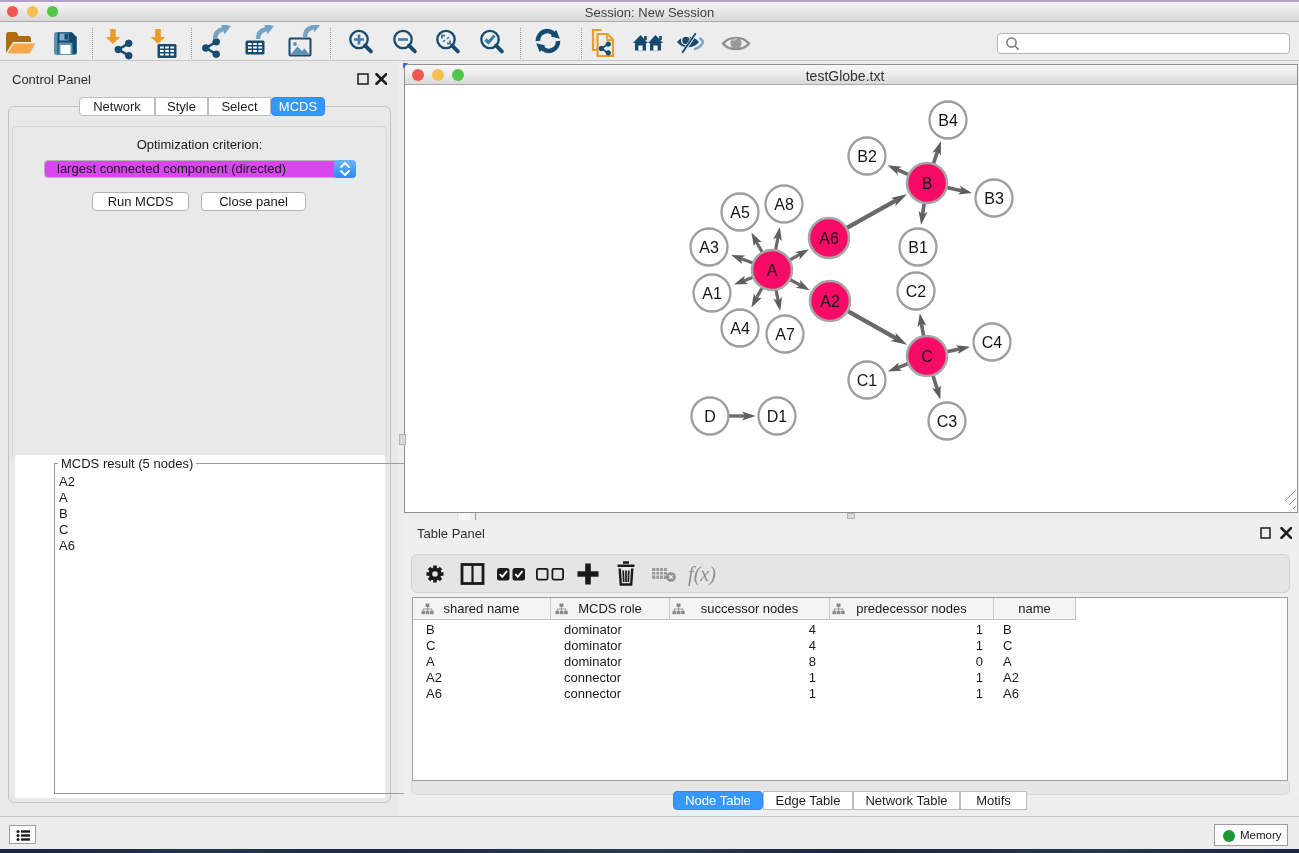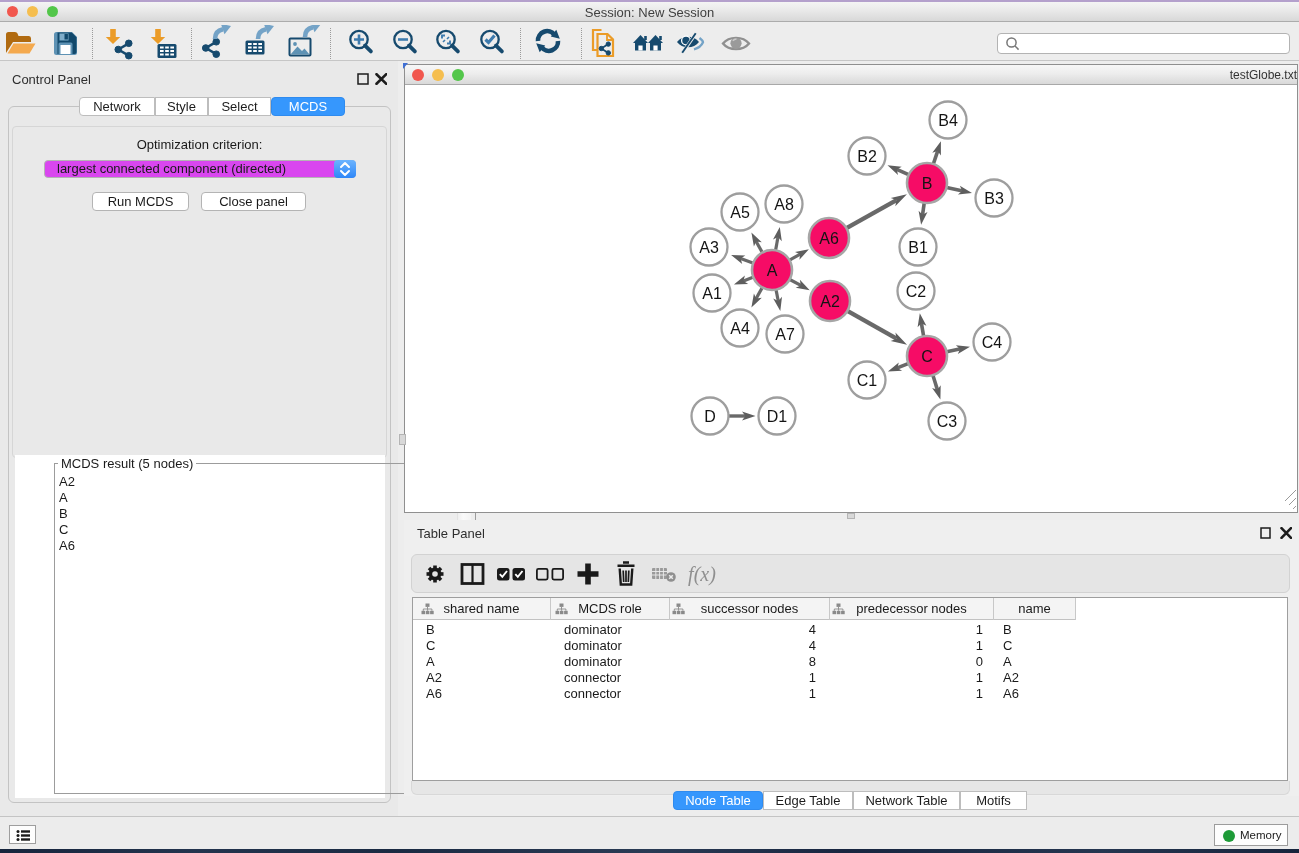--- a/index.html
+++ b/index.html
@@ -42,21 +42,21 @@
   font-size:13px; color:#1a1a1a; text-align:center; line-height:18px; }
 #wpanel { position:absolute; left:6px; top:348px; width:370px; height:343px; background:#fff; }
 #fieldset { position:absolute; left:4px; top:8px; width:422px; height:331px; border:1px solid #9c9c9c;margin-left:35px; }
 #fieldset legend.lg { position:absolute; top:-8px; left:3px; background:#fff; padding:0 3px; font-size:13px; color:#1a1a1a; }
 #mlist { position:absolute; left:1px; top:10px; font-size:13px; color:#1a1a1a; line-height:16px; padding-left:3px; }
 #mscroll { position:absolute; right:4px; top:3px; width:14px; height:324px; background:linear-gradient(90deg,#efefef,#fafafa 40%,#f3f3f3); border-left:1px solid #e2e2e2; }
 
 #netwin { left:404px; top:64px; width:894px; height:449px; background:#fff; border:1px solid #8f8f8f; }
 #nettitle { position:absolute; left:0; top:0; width:100%; height:20px;
   background:linear-gradient(#f7f7f7,#ededed 45%,#d9d9d9); border-bottom:1px solid #a8a8a8; }
-#nettitle .ttl { position:absolute; left:0; right:0; top:3px; text-align:right; font-size:12px; color:#333; }
+#nettitle .ttl { position:absolute; left:0; right:12px; top:3px; text-align:center; font-size:14px; color:#333; }
 #netcanvas { position:absolute; left:0; top:21px; width:892px; height:426px; background:#fff; }
 
 #divL { left:399px; top:434px; width:7px; height:11px; background:#d8d8d8; border:1px solid #b4b4b4; }
 #divB { left:847px; top:513px; width:8px; height:6px; background:#d8d8d8; border:1px solid #b4b4b4; }
 
 #tpanel { left:404px; top:520px; width:895px; height:276px; background:#EFEFEF; }
 #tpanel .hdr { position:absolute; left:13px; top:6px; font-size:13px; color:#2e2e2e; }
 #ttoolbar { position:absolute; left:7px; top:34px; width:879px; height:39px; background:#E5E5E5;
   border:1px solid #d2d2d2; border-radius:6px; }
 #ttable { position:absolute; left:8px; top:77px; width:876px; height:184px; background:#fff; border:1px solid #9e9e9e; }
@@ -239,21 +239,21 @@
         <legend class="lg">MCDS result (5 nodes)</legend>
         <div id="mlist">A2<br>A<br>B<br>C<br>A6</div>
         <div id="mscroll"></div>
       </div>
     </div>
   </div>
   <div class="tabs">
     <div class="tab first" style="width:76px">Network</div>
     <div class="tab" style="width:53px">Style</div>
     <div class="tab" style="width:63px">Select</div>
-    <div class="tab sel" style="width:74px">MCDS</div>
+    <div class="tab sel" style="width:54px">MCDS</div>
   </div>
 </div>
 
 <div class="abs" id="netwin">
   <div id="nettitle">
     <div class="tl" style="left:7px;top:4px;width:12px;height:12px;background:#f1574e;"></div>
     <div class="tl" style="left:27px;top:4px;width:12px;height:12px;background:#f5be4f;"></div>
     <div class="tl" style="left:47px;top:4px;width:12px;height:12px;background:#53c64a;"></div>
     <div class="ttl">testGlobe.txt</div>
   </div>

